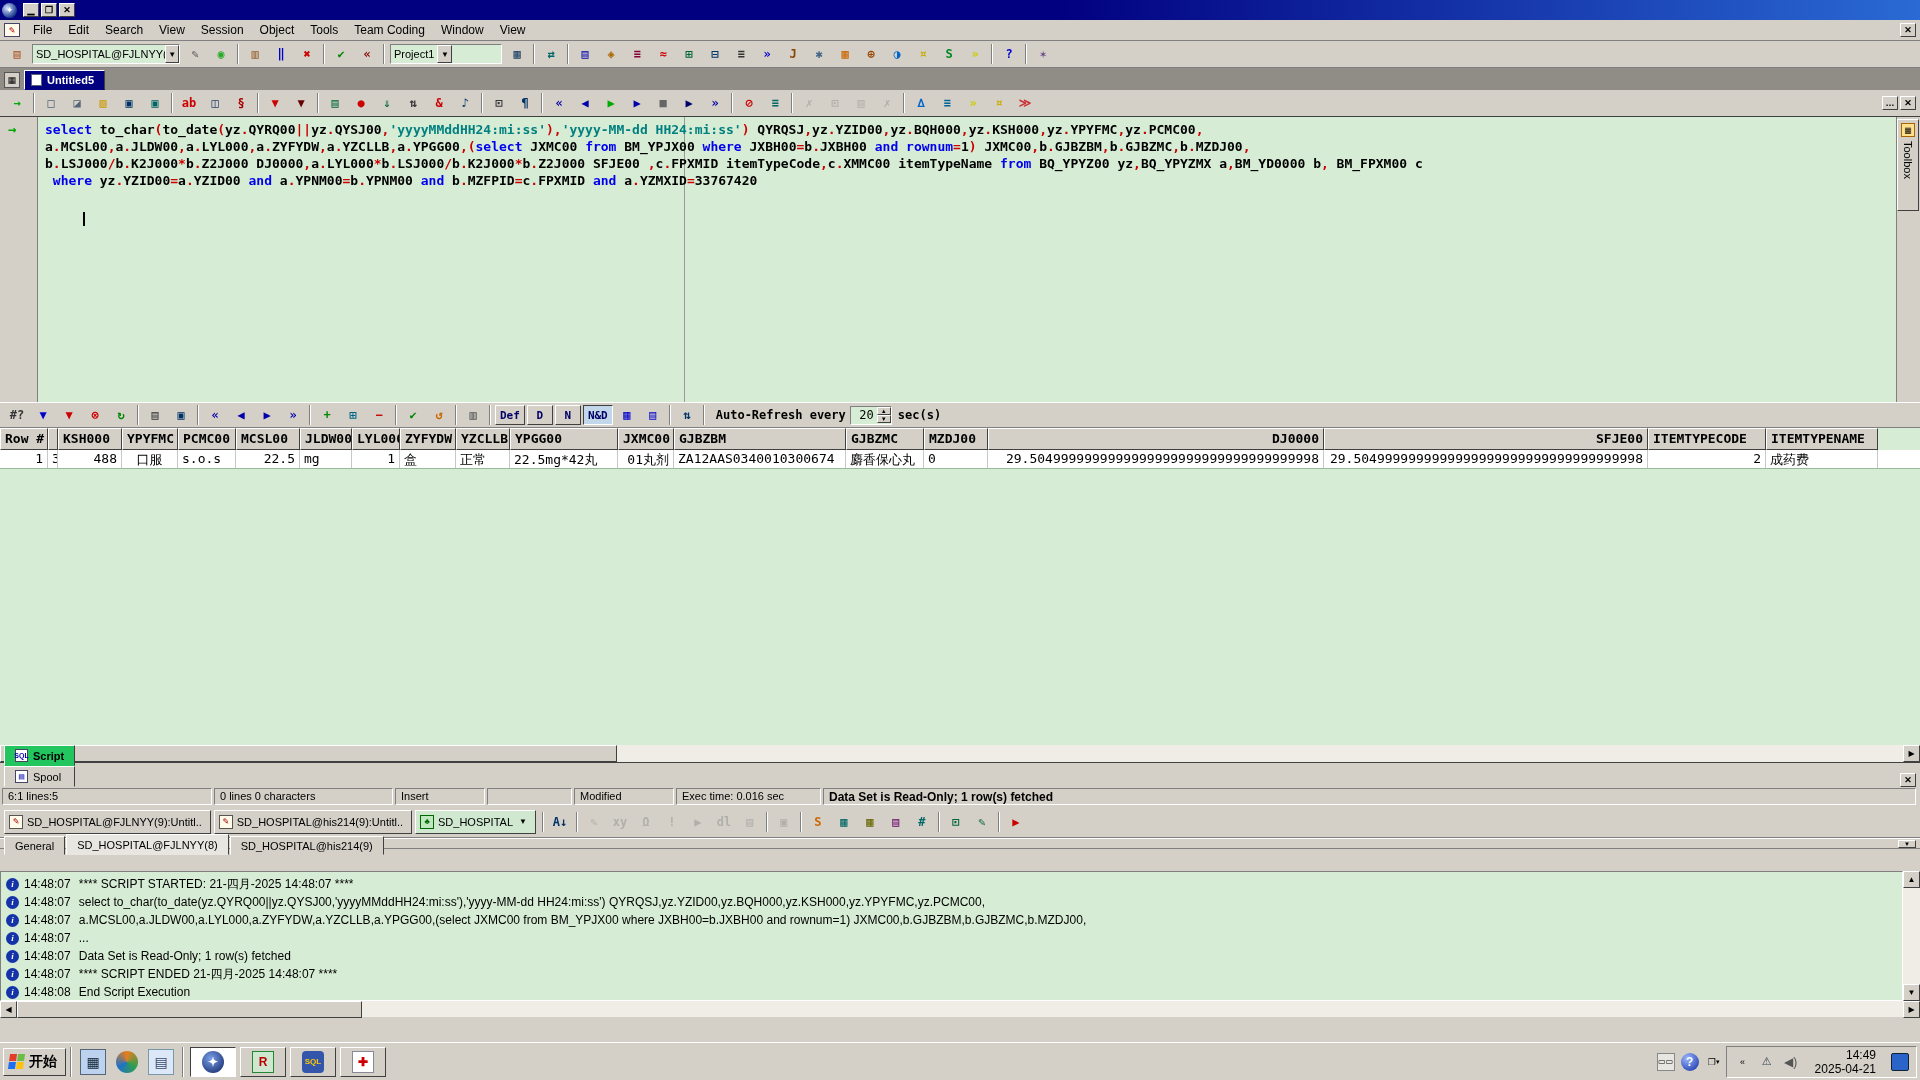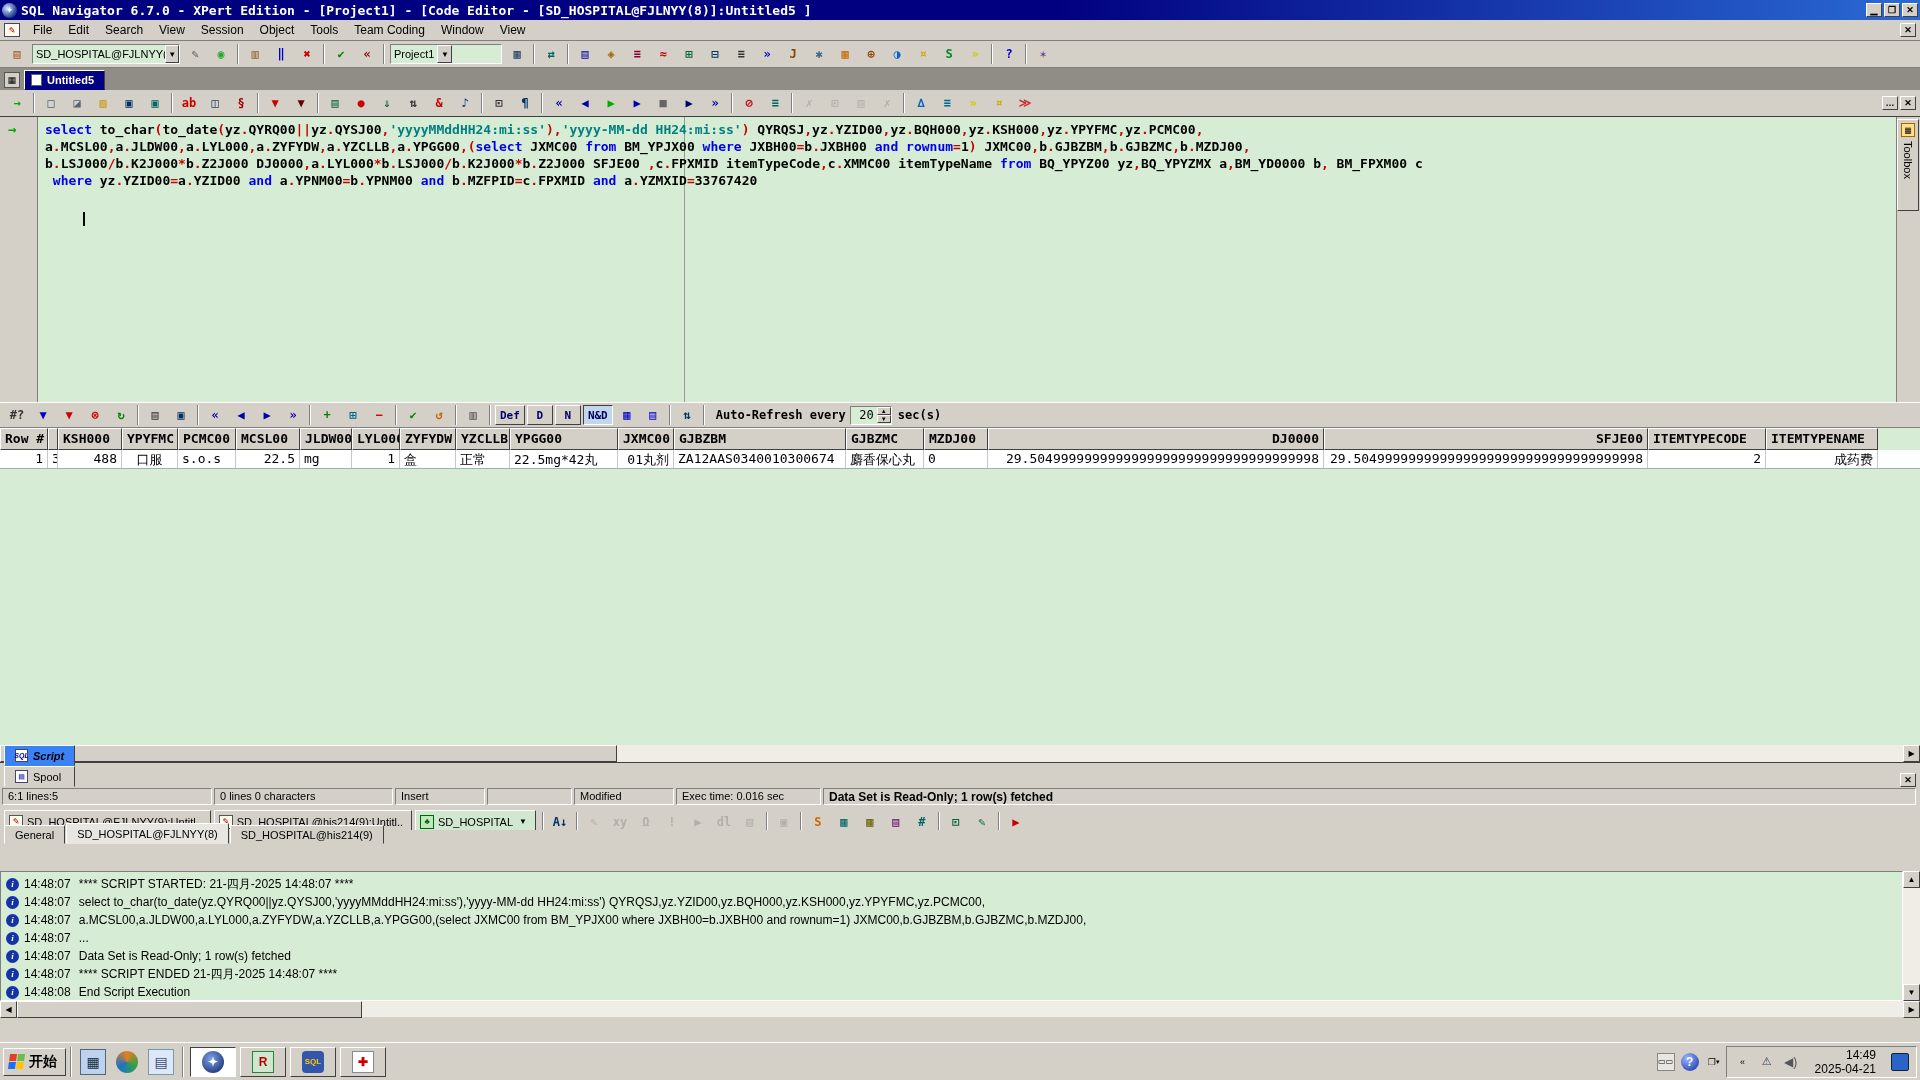--- a/index.html
+++ b/index.html
@@ -75,21 +75,21 @@
 
   
   .hscroll { position:absolute; left:0; width:1920px; height:17px; background:#efede6; display:flex; }
   .sbtn { width:17px; height:17px; border:1px solid; border-color:#fff #404040 #404040 #fff; background:#d4d0c8; font-size:8px; display:flex; align-items:center; justify-content:center; }
   .sthumb { height:17px; border:1px solid; border-color:#fff #404040 #404040 #fff; background:#d4d0c8; }
   .strack { flex:1; }
 
   
   .subtabs { position:absolute; top:762px; left:0; width:1920px; height:25px; background:#d4d0c8; border-top:1px solid #404040; display:flex; align-items:flex-end; padding:2px 4px 0 4px; }
   .subtab { height:21px; display:flex; align-items:center; padding:0 10px; font-size:11px; border:1px solid; border-color:#fff #404040 transparent #fff; margin-right:2px; background:#d4d0c8; }
-  .subtab.active { background:#3b82f6; font-weight:bold;font-style:italic; }
+  .subtab.active { background:#22c55e; font-weight:bold; }
   .subtab .sticon { width:13px; height:13px; margin-right:5px; border:1px solid #446; background:#fff; font-size:7px; color:#00a; display:flex; align-items:center; justify-content:center; }
   .subtabs .grow { flex:1; }
 
   
   .statusbar { position:absolute; top:787px; left:0; width:1920px; height:19px; display:flex; background:#d4d0c8; padding:1px 2px; }
   .stcell { height:17px; border:1px solid; border-color:#808080 #fff #fff #808080; margin-right:2px; padding:1px 5px; font-size:11px; white-space:nowrap; overflow:hidden; }
   .stcell.bold { font-weight:bold; font-size:12px; }
 
   
   .sessionbar { position:absolute; top:806px; left:0; width:1920px; height:32px; background:#d4d0c8; border-bottom:1px solid #808080; display:flex; align-items:center; padding:0 4px; }
@@ -97,21 +97,21 @@
   .sessbtn .sicon { width:14px; height:14px; margin-right:4px; border:1px solid #555; background:#fffbe8; font-size:8px; color:#a00; display:flex; align-items:center; justify-content:center; }
   .sessbtn.current { background:#cfe8cf; }
   .sessbtn.current .sicon { background:#bfe8bf; color:#060; border-color:#060; }
   .sessbtn .sarrow { margin-left:6px; font-size:8px; }
 
   
   .splitter { position:absolute; top:838px; left:0; width:1920px; height:11px; background:#d4d0c8; border-top:1px solid #fff; border-bottom:1px solid #808080; }
   .splitter .collapse { position:absolute; right:4px; top:1px; width:18px; height:8px; font-size:6px; line-height:6px; text-align:center; border:1px solid; border-color:#fff #404040 #404040 #fff; background:#d4d0c8; }
 
   
-  .outtabs { position:absolute; top:830px; left:0; width:1920px; height:22px; background:#d4d0c8; display:flex; align-items:flex-end; padding:1px 4px 8px 4px; }
+  .outtabs { position:absolute; top:849px; left:0; width:1920px; height:22px; background:#d4d0c8; display:flex; align-items:flex-end; padding:1px 4px 16px 4px; }
   .outtab { height:19px; display:flex; align-items:center; padding:0 10px; font-size:11px; border:1px solid; border-color:#fff #404040 transparent #fff; margin-right:1px; background:#d4d0c8; }
   .outtab.active { height:21px; background:#e8e6e0; }
   .outlog { position:absolute; top:871px; left:0; width:1903px; height:130px; background:#d6ecd4; border:1px solid; border-color:#808080 #fff #fff #808080; padding:3px 0 0 3px; overflow:hidden; }
   .log-line { display:flex; align-items:center; height:18px; font-size:12px; white-space:nowrap; }
   .info-icon { width:13px; height:13px; border-radius:50%; background:#1533a8; color:#fff; font:bold italic 9px "Liberation Serif",serif; display:inline-flex; align-items:center; justify-content:center; margin:0 5px 0 2px; flex:none; }
   .log-time { margin-right:8px; }
   .outvscroll { position:absolute; top:871px; right:0; width:17px; height:130px; background:#efede6; display:flex; flex-direction:column; justify-content:space-between; }
   .outscroll { position:absolute; top:1001px; left:0; width:1920px; height:16px; }
 
   
@@ -130,21 +130,20 @@
   .clock { text-align:right; font:12px "Liberation Sans",sans-serif; line-height:14px; margin:0 12px; }
   .sphere { width:22px; height:22px; border-radius:50%; background:conic-gradient(#e87e1e,#2e9e4f,#1e72c8,#e87e1e); }
 </style>
 </head>
 <body>
 
 <div id="app">
 
   <div class="titlebar">
     <span class="app-icon">✦</span>
-    <span class="title-text">SQL Navigator 6.7.0 - XPert Edition - [Project1] - [Code Editor - [SD_HOSPITAL@FJLNYY(8)]:Untitled5 ]</span>
     <span class="winbtn raised">▁</span>
     <span class="winbtn raised">❐</span>
     <span class="winbtn raised">✕</span>
   </div>
 
   <div class="menubar">
     <span class="mdi-icon">✎</span>
     <span id="menu-items"><span class="menu-item">File</span><span class="menu-item">Edit</span><span class="menu-item">Search</span><span class="menu-item">View</span><span class="menu-item">Session</span><span class="menu-item">Object</span><span class="menu-item">Tools</span><span class="menu-item">Team Coding</span><span class="menu-item">Window</span><span class="menu-item">View</span></span>
     <span class="spacer"></span>
     <span class="winbtn raised">✕</span>
@@ -317,21 +316,21 @@
           <span class="gcell" style="width: 56px; text-align: left;">盒</span>
           <span class="gcell" style="width: 54px; text-align: left;">正常</span>
           <span class="gcell" style="width: 108px; text-align: left;">22.5mg*42丸</span>
           <span class="gcell" style="width: 56px; text-align: right;">01丸剂</span>
           <span class="gcell" style="width: 172px; text-align: left;">ZA12AAS0340010300674</span>
           <span class="gcell" style="width: 78px; text-align: left;">麝香保心丸</span>
           <span class="gcell" style="width: 64px; text-align: left;">0</span>
           <span class="gcell" style="width: 336px; text-align: right;">29.5049999999999999999999999999999999998</span>
           <span class="gcell" style="width: 324px; text-align: right;">29.5049999999999999999999999999999999998</span>
           <span class="gcell" style="width: 118px; text-align: right;">2</span>
-          <span class="gcell" style="width: 112px; text-align: right;">成药费</span>
+          <span class="gcell" style="width: 112px; text-align: left;">成药费</span>
         </div>
       </div>
   </div>
 
   <div class="hscroll" style="top:745px">
     <span class="sbtn">◀</span>
     <span class="sthumb" style="width:600px"></span>
     <span class="strack"></span>
     <span class="sbtn">▶</span>
   </div>

